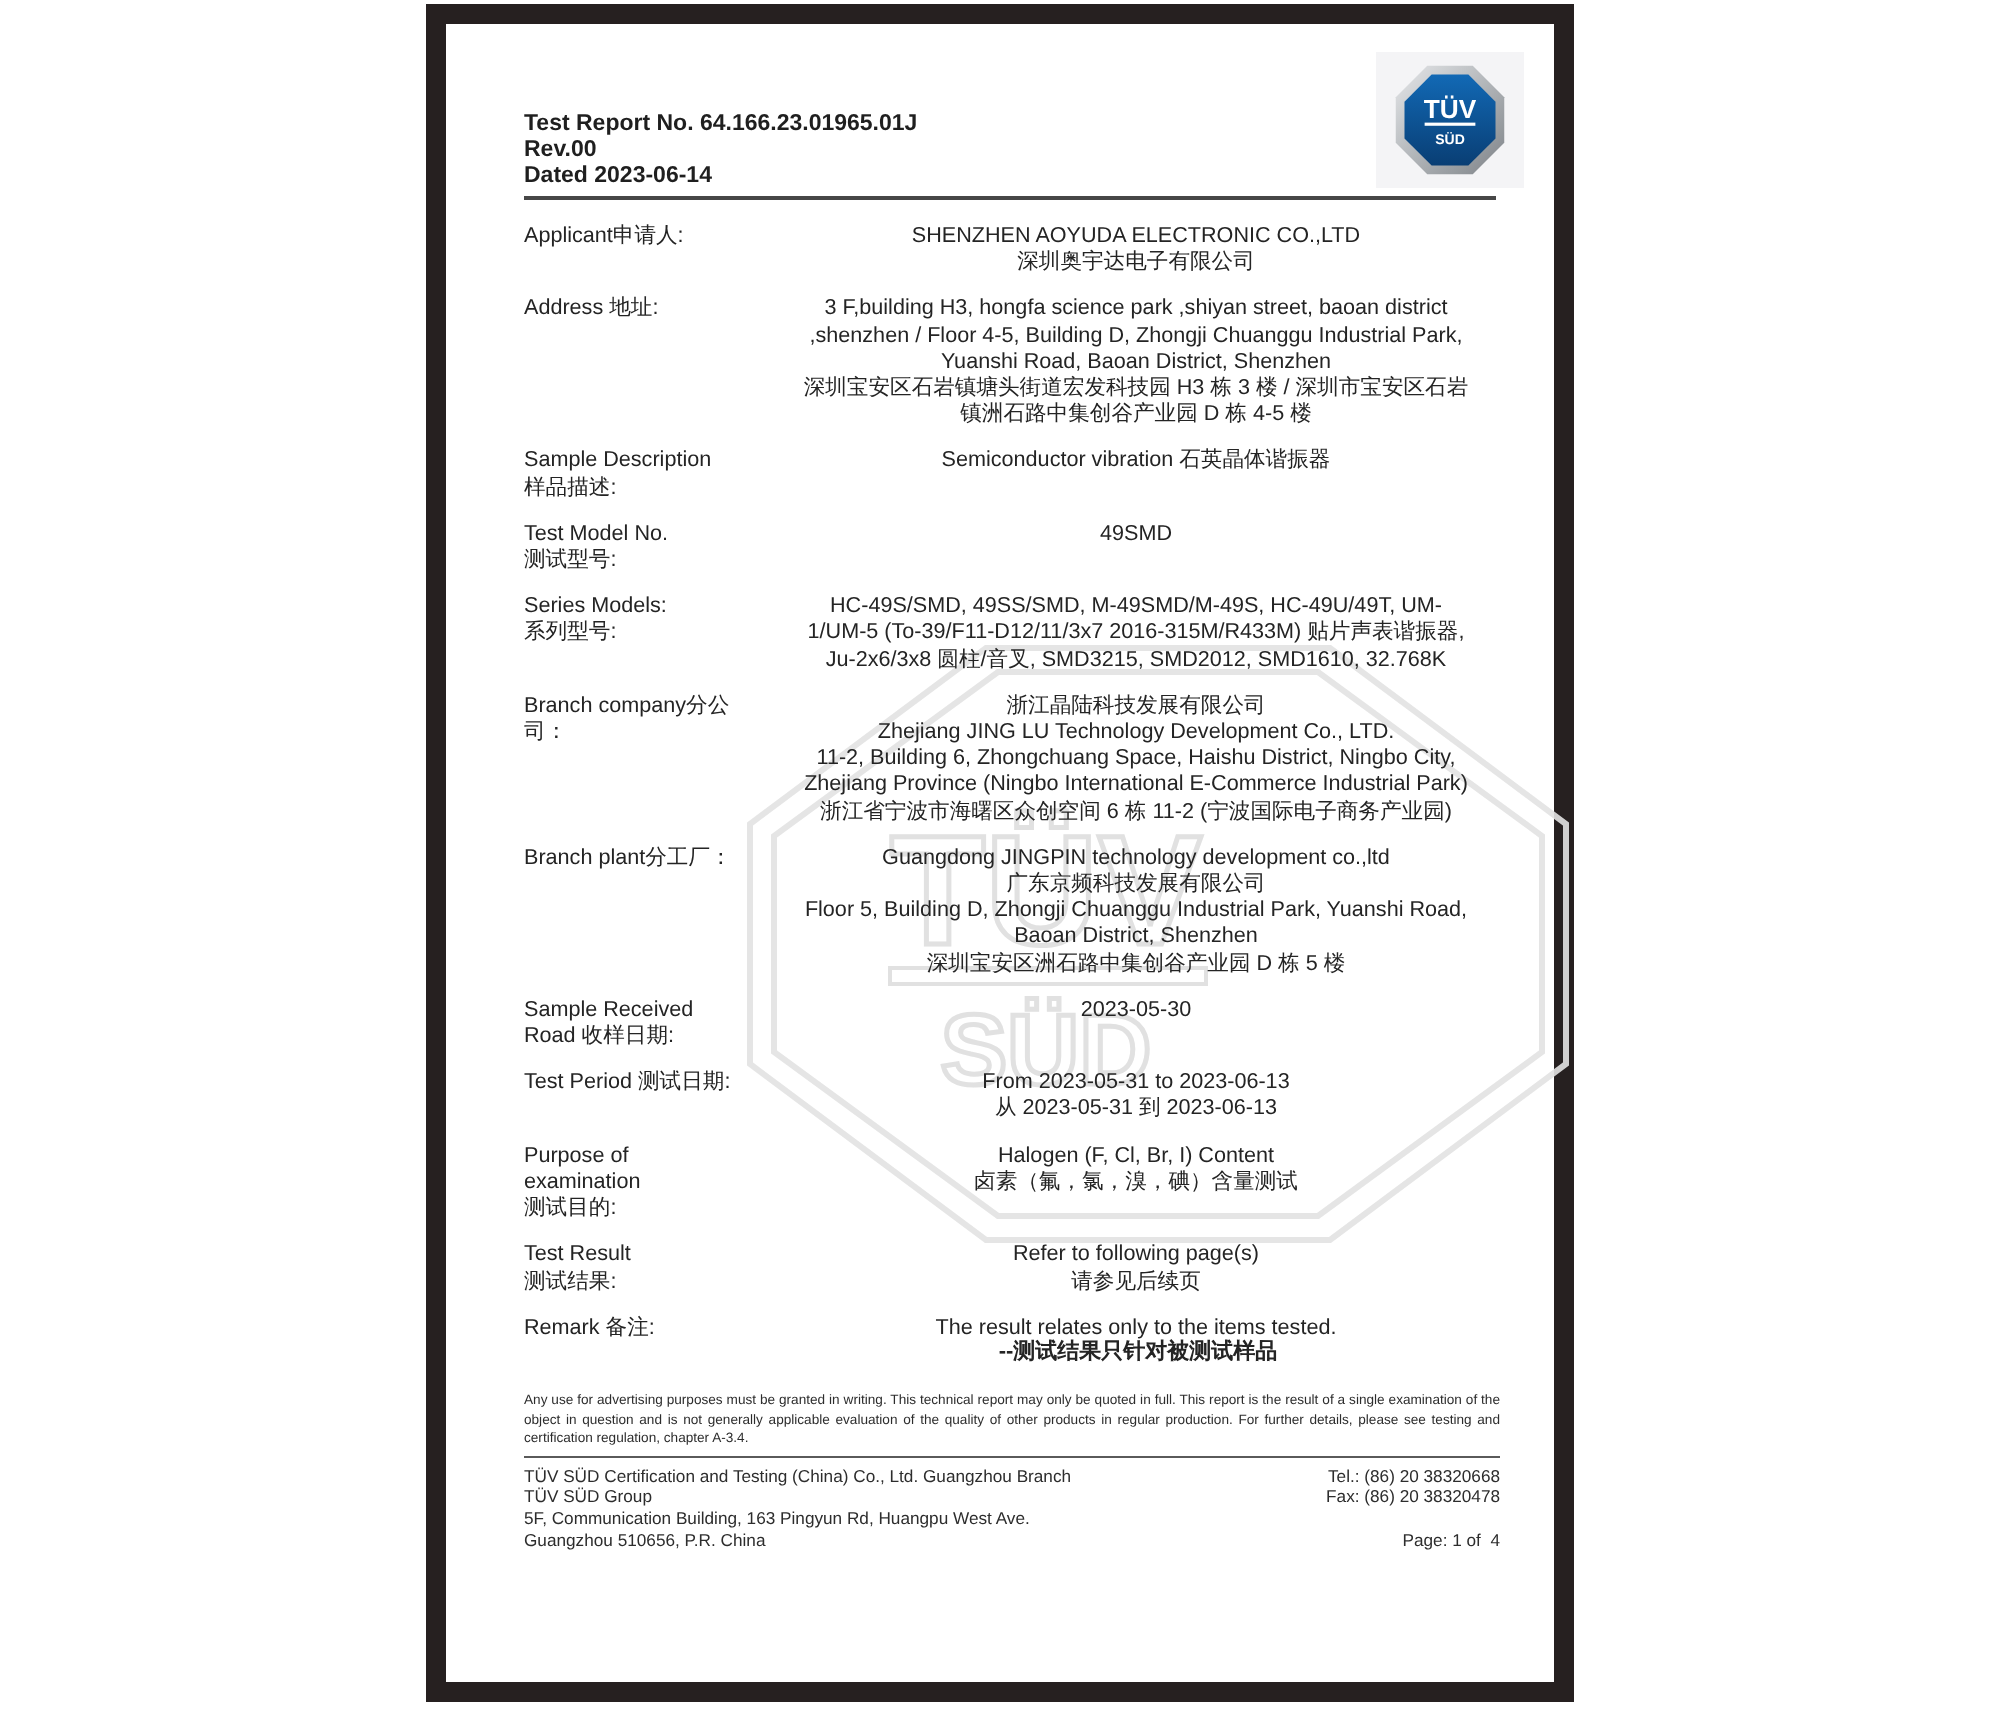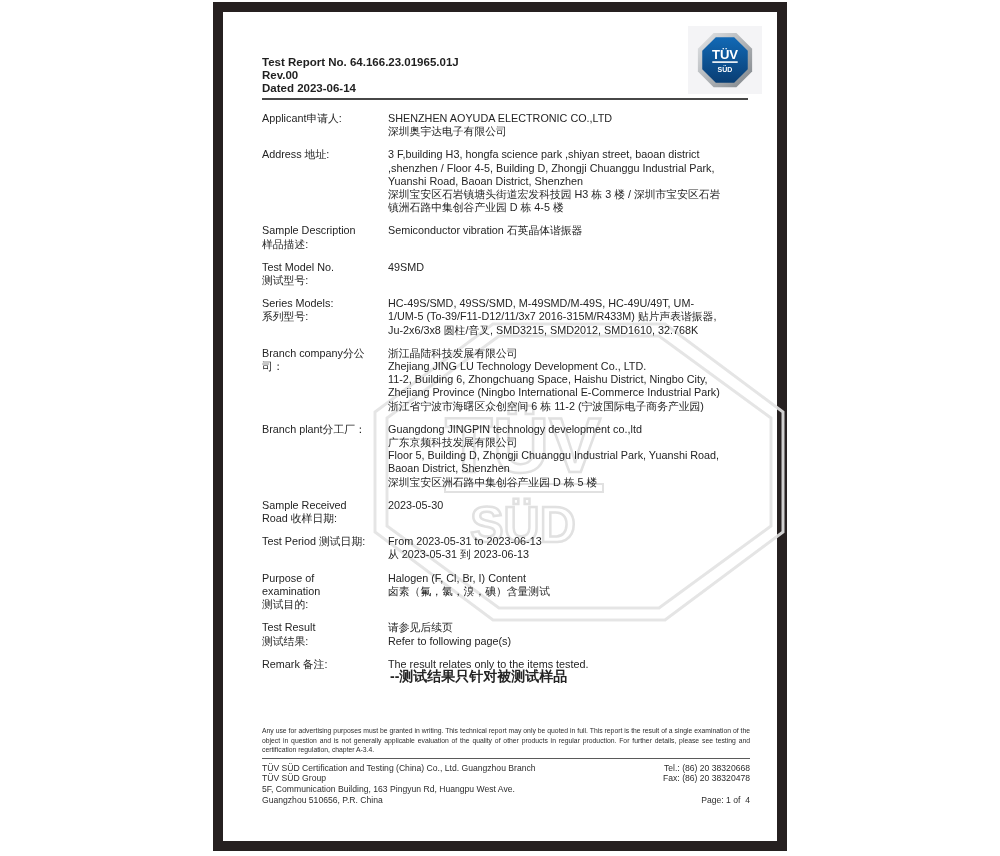--- a/index.html
+++ b/index.html
@@ -15,25 +15,25 @@
   .logo-box{position:absolute;left:465px;top:14px;width:74px;height:68px;background:#f4f4f6;
     display:flex;align-items:center;justify-content:center;z-index:2;}
 
   .content{position:absolute;left:39px;top:0;width:486px;z-index:1;}
   .report-header{margin-top:44px;font-size:11.5px;font-weight:bold;line-height:13px;color:#1f1f1f;}
   .header-rule{border:none;border-top:2px solid #474747;margin:3px 0 0 0;}
 
   .rows{margin-top:12px;}
   .row{display:flex;margin-bottom:10px;}
   .cell.label{width:126px;flex:none;}
-  .cell.value{flex:1;}
+  .cell.value{flex:1;text-align:center;}
   .line{font-size:10.8px;line-height:13.2px;color:#242424;white-space:nowrap;}
-  .line.small{font-size:14px;font-weight:bold;line-height:11px;padding-left:2px;}
-
-  .footer-block{position:absolute;left:39px;top:714px;width:488px;z-index:1;}
+  .line.small{font-size:11px;font-weight:bold;line-height:11px;padding-left:2px;}
+
+  .footer-block{position:absolute;left:39px;top:684px;width:488px;z-index:1;}
   .fine-print{font-size:6.8px;line-height:9.5px;color:#2d2d2d;text-align:justify;}
   .footer-rule{border:none;border-top:1.5px solid #5a5a5a;margin:3px 0 4px 0;}
   .footer-cols{display:flex;justify-content:space-between;}
   .footer-left .fline,.footer-right .fline{font-size:8.6px;line-height:10.9px;color:#2d2d2d;white-space:pre;}
   .footer-right{text-align:right;}
   .fline.spacer{min-height:10.9px;}
 </style>
 </head>
 <body>
 
@@ -190,22 +190,22 @@
               <div class="line">卤素（氟，氯，溴，碘）含量测试</div>
             </div>
   </div>
 
   <div class="row">
     <div class="cell label">
               <div class="line">Test Result</div>
               <div class="line">测试结果:</div>
             </div>
     <div class="cell value">
+              <div class="line">Refer to following page(s)</div>
               <div class="line">请参见后续页</div>
-              <div class="line">Refer to following page(s)</div>
             </div>
   </div>
 
   <div class="row">
     <div class="cell label">
               <div class="line">Remark 备注:</div>
             </div>
     <div class="cell value">
               <div class="line">The result relates only to the items tested.</div>
               <div class="line small">--测试结果只针对被测试样品</div>

